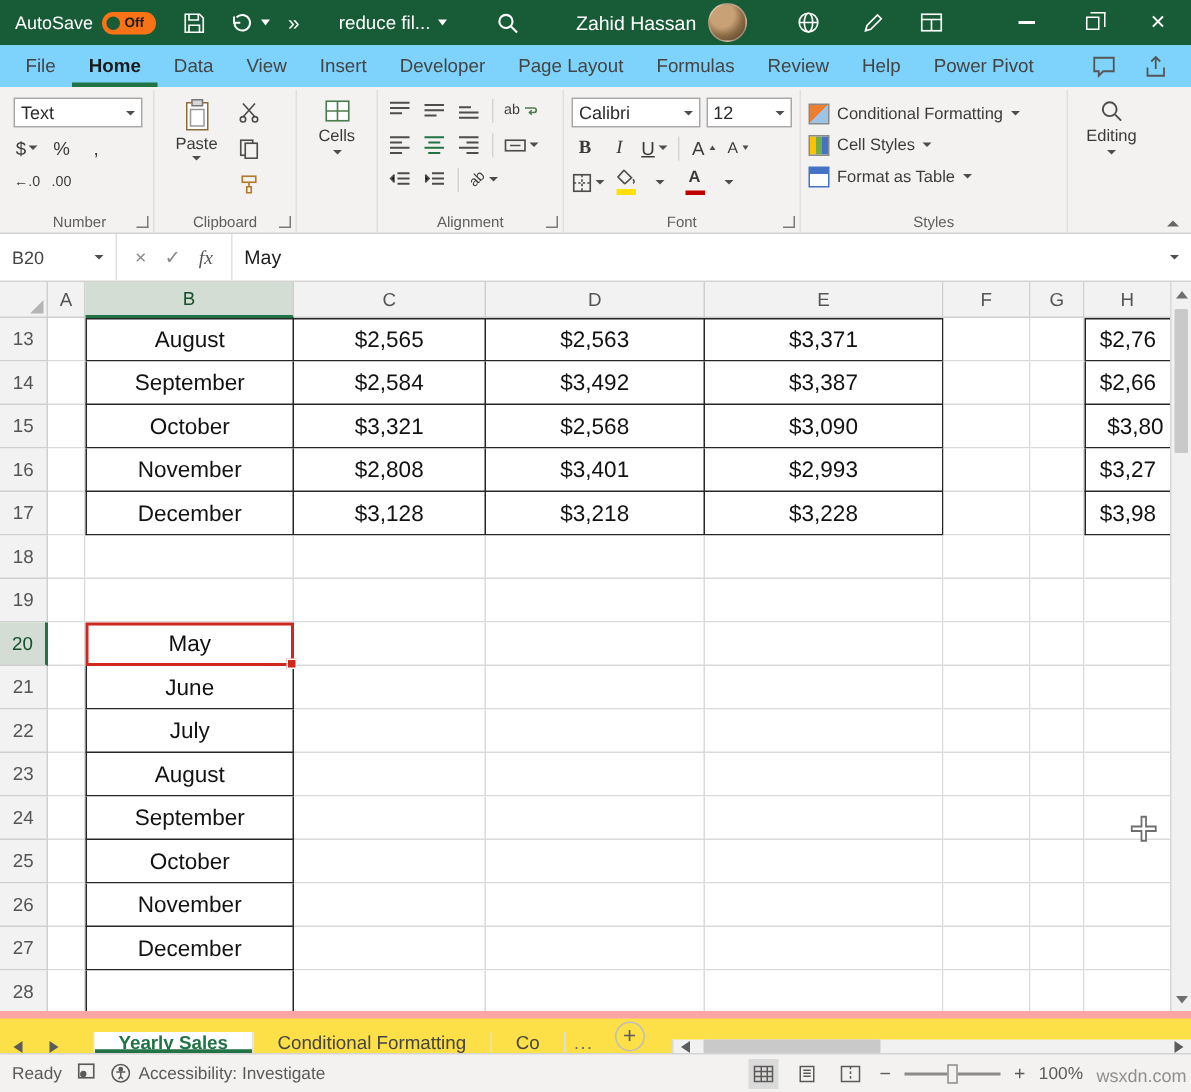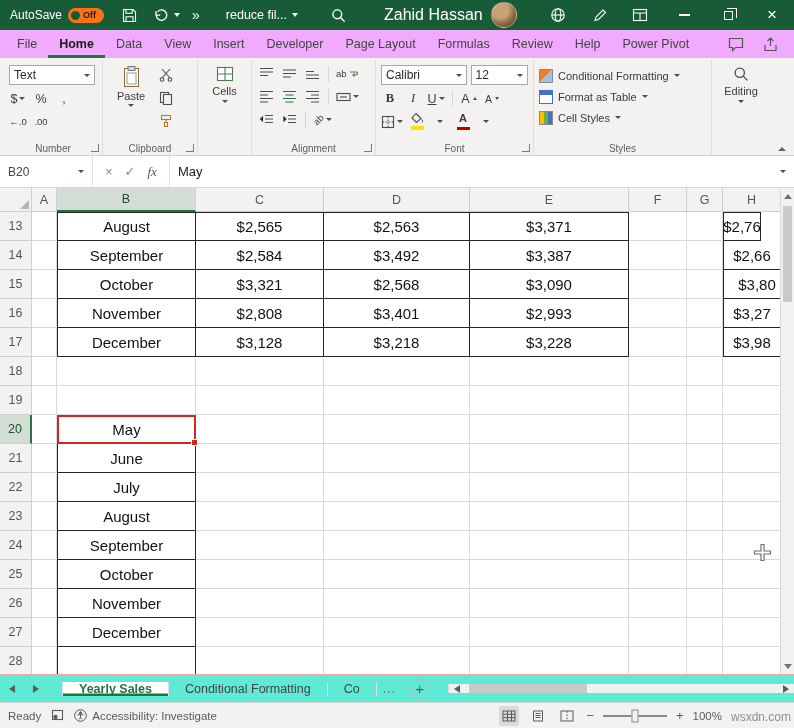--- a/index.html
+++ b/index.html
@@ -26,21 +26,21 @@
   .user{display:flex;align-items:center;gap:8px;margin-left:34px}
   .avatar{width:26px;height:26px;border-radius:50%;background:radial-gradient(circle at 35% 30%,#c9a177 0 35%,#8a6a45 60%,#4e3a24 100%);border:1px solid #ffffff55}
   .chev-w{width:0;height:0;border-left:3.5px solid transparent;border-right:3.5px solid transparent;border-top:4px solid #fff;display:inline-block}
   .winbtn{width:44px;height:38px;display:flex;align-items:center;justify-content:center;color:#fff}
   .winbtn.close-x{font-size:17px}
   .restore-box{width:9px;height:9px;border:1.2px solid #fff;position:relative}
   .restore-box::before{content:"";position:absolute;left:2px;top:-4px;width:9px;height:9px;border:1.2px solid #fff;border-bottom:none;border-left:none}
   .min-dash{width:11px;height:1.5px;background:#fff}
 
   
-  .menubar{height:28px;background:#f0abfc;display:flex;align-items:stretch;padding-left:6px;flex:none}
+  .menubar{height:28px;background:#7dd3fc;display:flex;align-items:stretch;padding-left:6px;flex:none}
   .mtabs{display:flex;align-items:stretch}
   .mtab{padding:0 11px;font-size:12.5px;color:#444;display:flex;align-items:center;white-space:nowrap;cursor:default}
   .mtab.active{font-weight:bold;color:#1b1b1b;box-shadow:inset 0 -3px 0 var(--accent)}
   .menubar-right{margin-left:auto;display:flex;align-items:center;gap:14px;padding-right:14px}
   .mb-icon{display:inline-flex;align-items:center;justify-content:center;width:20px;height:20px}
 
   
   .ribbon{height:98px;background:#f3f2f1;border-bottom:1px solid #d6d4d2;display:flex;align-items:stretch;padding:2px 2px 0 4px;position:relative;flex:none}
   .rgroup{position:relative;border-right:1px solid #e1dfdd;padding:3px 5px 15px 5px;flex:none;display:flex;flex-direction:column}
   .rgroup-label{position:absolute;bottom:1px;left:0;right:0;text-align:center;font-size:10px;color:#605e5c;white-space:nowrap}
@@ -66,21 +66,21 @@
   .cf-icon{background:linear-gradient(135deg,#ed7d31 0 50%,#9dc3e6 50% 100%);border:1px solid #8a8a8a}
   .fat-icon{background:linear-gradient(#4472c4 0 4px,#fff 4px 100%);border:1px solid #4472c4}
   .cs-icon{background:linear-gradient(90deg,#ffc000 0 33%,#70ad47 33% 66%,#4472c4 66% 100%);border:1px solid #8a8a8a}
   .editing{display:flex;flex-direction:column;align-items:center;gap:3px;padding-top:6px;font-size:11px;color:#3b3b3b;border-right:none}
   .collapse-ribbon{position:absolute;right:8px;bottom:4px;width:0;height:0;border-left:4px solid transparent;border-right:4px solid transparent;border-bottom:4.5px solid #666}
   .tinyarrow-up{width:0;height:0;border-left:2.8px solid transparent;border-right:2.8px solid transparent;border-bottom:3.5px solid #4d4d4d;display:inline-block;margin-left:1px}
   .tinyarrow-dn{width:0;height:0;border-left:2.8px solid transparent;border-right:2.8px solid transparent;border-top:3.5px solid #4d4d4d;display:inline-block;margin-left:1px}
 
   
   .formulabar{height:32px;background:#fff;border-bottom:1px solid #d6d4d2;display:flex;align-items:stretch;flex:none}
-  .namebox{width:93px;display:flex;align-items:center;justify-content:space-between;padding:4px 8px;font-size:12px;color:#444;border-right:1px solid #e1dfdd}
+  .namebox{width:78px;display:flex;align-items:center;justify-content:space-between;padding:4px 8px;font-size:12px;color:#444;border-right:1px solid #e1dfdd}
   .fbtns{display:flex;align-items:center;gap:12px;padding:0 12px;color:#8a8a8a;font-size:13px;border-right:1px solid #e1dfdd}
   .fx{font-family:"Liberation Serif",serif;font-style:italic;color:#555}
   .fcontent{flex:1;display:flex;align-items:center;padding-left:8px;font-size:13px;color:#1b1b1b}
   .fexpand{width:22px;display:flex;align-items:center;justify-content:center}
 
   
   .gridwrap{flex:1;position:relative;display:flex;flex-direction:column;overflow:hidden;background:#fff}
   .colheaders{display:flex;height:24px;flex:none}
   .corner{width:32px;flex:none;background:#f2f2f2;border-right:1px solid #cfcfcf;border-bottom:1px solid #cfcfcf;position:relative}
   .corner::after{content:"";position:absolute;right:2px;bottom:2px;border-left:9px solid transparent;border-bottom:9px solid #b5b5b5}
@@ -99,21 +99,21 @@
 
   
   .vscroll{position:absolute;top:0;right:0;bottom:0;width:14px;background:#f1f1f1;border-left:1px solid #d9d9d9;display:flex;flex-direction:column;align-items:center;z-index:5}
   .varrow{height:16px;display:flex;align-items:center;justify-content:center;flex:none;width:100%}
   .tri-up{width:0;height:0;border-left:4px solid transparent;border-right:4px solid transparent;border-bottom:5px solid #6f6f6f}
   .tri-dn{width:0;height:0;border-left:4px solid transparent;border-right:4px solid transparent;border-top:5px solid #6f6f6f}
   .vtrack{flex:1;width:100%;display:flex;justify-content:center}
   .vthumb{width:9px;height:96px;background:#c9c9c9;border-radius:1px;margin-top:2px}
 
   
-  .sheetbar{height:28px;background:#5eead4;border-top:1px solid #fca5a5;display:flex;align-items:center;flex:none}
+  .sheetbar{height:28px;background:#fde047;border-top:5px solid #fca5a5;display:flex;align-items:flex-end;flex:none}
   .navarr{width:24px;display:flex;align-items:center;justify-content:center}
   .tri-l{width:0;height:0;border-top:4.5px solid transparent;border-bottom:4.5px solid transparent;border-right:6px solid #5c5c5c}
   .tri-r{width:0;height:0;border-top:4.5px solid transparent;border-bottom:4.5px solid transparent;border-left:6px solid #5c5c5c}
   .stabs{display:flex;align-items:stretch;margin-left:14px}
   .stab{display:flex;align-items:center;padding:0 16px;font-size:12.5px;color:#444;border-right:1px solid #e1dfdd;white-space:nowrap}
   .stab:first-child{border-left:1px solid #e1dfdd}
   .stab.active{color:var(--accent);font-weight:bold;background:#fff;box-shadow:inset 0 -2.5px 0 var(--accent)}
   .overflow-dots{display:flex;align-items:center;padding:0 6px;color:#666;font-size:12px;letter-spacing:1px}
   .addsheet{width:20px;height:20px;border-radius:50%;align-self:center;margin:0 8px;display:flex;align-items:center;justify-content:center;color:#5c5c5c;font-size:15px;line-height:1;border:1px solid #bdbdbd}
   .hscroll{flex:1;margin-left:10px;background:#f1f1f1;border-left:1px solid #d9d9d9;display:flex;align-items:center}
@@ -166,21 +166,21 @@
       <span>reduce fil...</span>
       <span class="chev-w"></span>
     </div>
     <span class="tb-icon" style="margin-left:30px">
       <svg width="15" height="15" viewBox="0 0 15 15" fill="none" stroke="#fff" stroke-width="1.4">
           <circle cx="6.3" cy="6.3" r="4.4"></circle>
           <path d="M9.7 9.7l4 4"></path>
         </svg>
     </span>
     <div class="user">
-      <span class="tb-txt" style="font-size:16px">Zahid Hassan</span>
+      <span class="tb-txt" style="font-size:13px">Zahid Hassan</span>
       <span class="avatar"></span>
     </div>
     <span class="tb-icon" style="margin-left:30px">
       <svg width="16" height="16" viewBox="0 0 16 16" fill="none" stroke="#fff" stroke-width="1.1">
           <circle cx="8" cy="8" r="6.2"></circle>
           <ellipse cx="8" cy="8" rx="2.8" ry="6.2"></ellipse>
           <path d="M1.8 8h12.4"></path>
         </svg>
     </span>
     <span class="tb-icon" style="margin-left:20px">
@@ -433,27 +433,27 @@
       <div class="launcher"></div>
     </div>
 
     <div class="rgroup" style="width:178px;padding-top:5px">
       <div class="stylerow">
         <span class="sicon cf-icon"></span>
         <span>Conditional Formatting</span>
         <span class="chev"></span>
       </div>
       <div class="stylerow">
+        <span class="sicon cs-icon"></span>
+        <span>Cell Styles</span>
+        <span class="chev"></span>
+      </div>
+      <div class="stylerow">
         <span class="sicon fat-icon"></span>
         <span>Format as Table</span>
-        <span class="chev"></span>
-      </div>
-      <div class="stylerow">
-        <span class="sicon cs-icon"></span>
-        <span>Cell Styles</span>
         <span class="chev"></span>
       </div>
       <div class="rgroup-label">Styles</div>
     </div>
 
     <div class="rgroup editing" style="width:58px">
       <svg width="16" height="16" viewBox="0 0 16 16" fill="none" stroke="#4d4d4d" stroke-width="1.3">
           <circle cx="6.8" cy="6.8" r="4.6"></circle>
           <path d="M10.4 10.4l4 4"></path>
         </svg>
@@ -507,21 +507,21 @@
             <span>$2,565</span>
           </div>
           <div class="cell box bt" style="width: 146px;">
             <span>$2,563</span>
           </div>
           <div class="cell box bt" style="width: 159px;">
             <span>$3,371</span>
           </div>
           <div class="cell" style="width: 58px;"></div>
           <div class="cell" style="width: 36px;"></div>
-          <div class="cell box bl bt" style="width: 38px;">
+          <div class="cell box bl bt" style="width: 58px;">
             <span>$2,76</span>
           </div>
         </div>
         <div class="grow">
           <div class="rowh">14</div>
           <div class="cell" style="width: 25px;"></div>
           <div class="cell box bl" style="width: 139px;">
             <span>September</span>
           </div>
           <div class="cell box" style="width: 128px;">

